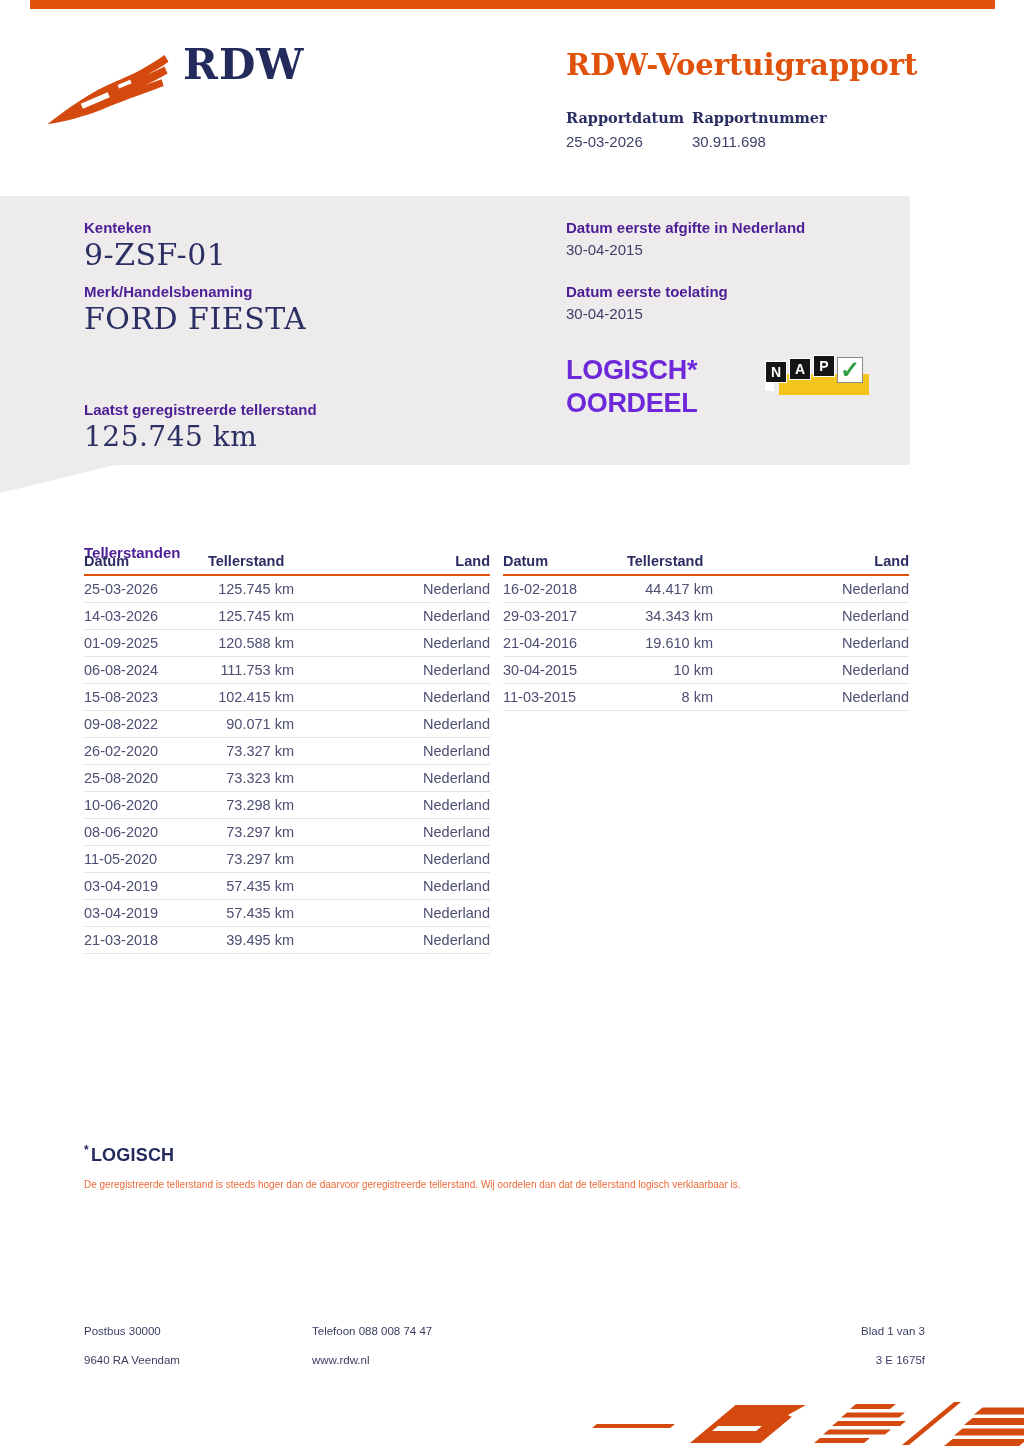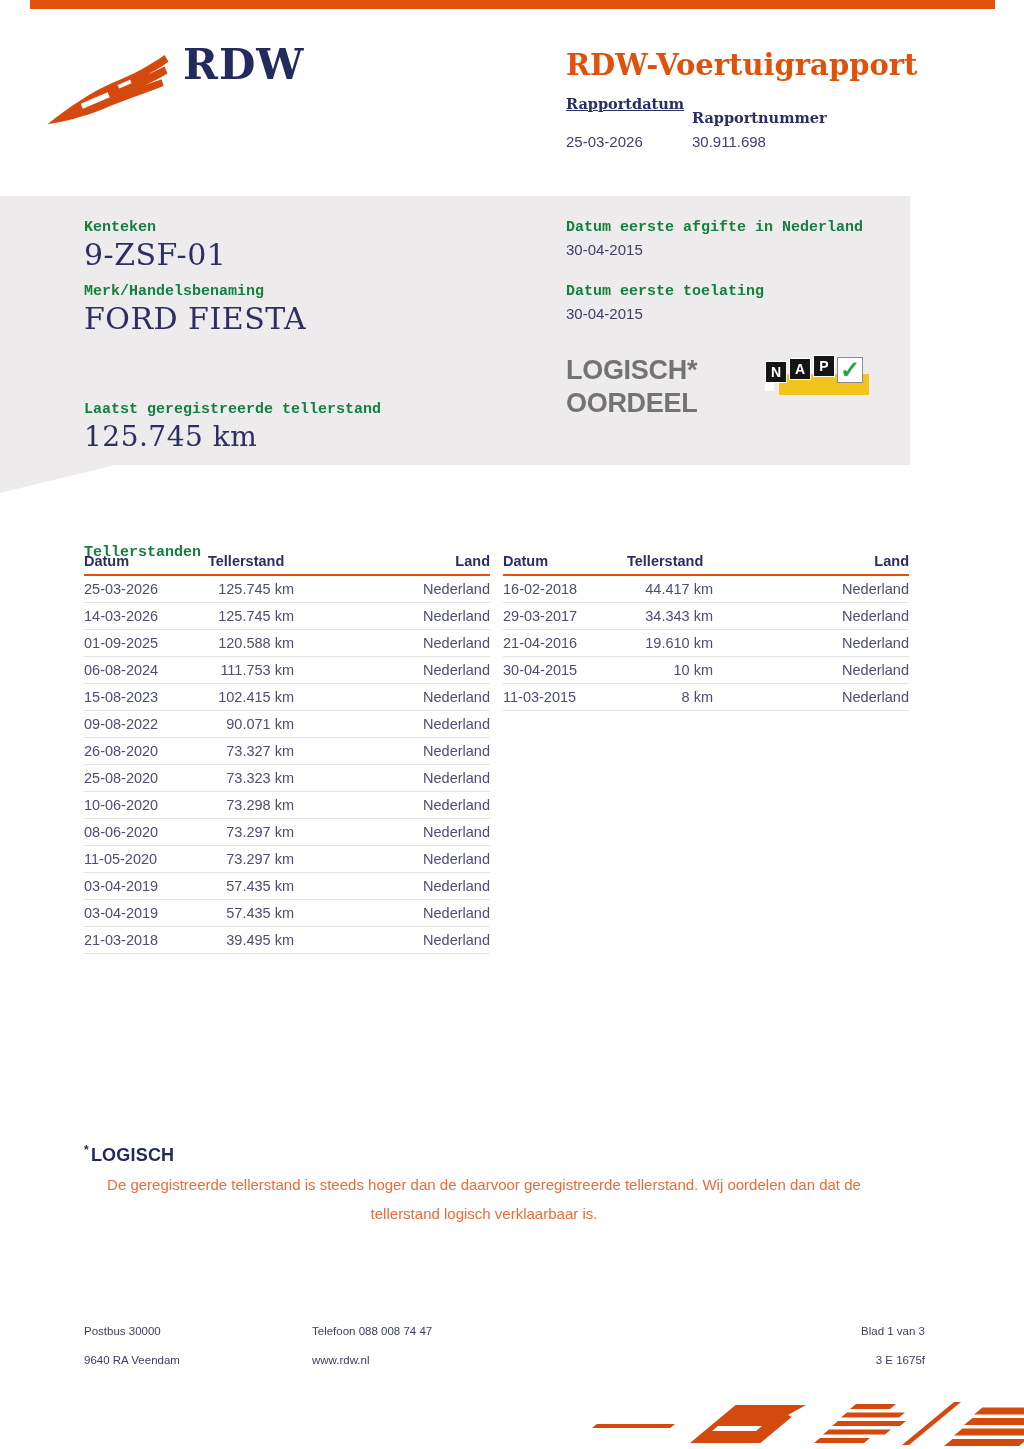--- a/index.html
+++ b/index.html
@@ -21,47 +21,47 @@
     position:absolute; left:183px; top:40px;
     font-family:"DejaVu Serif", serif; font-weight:bold;
     font-size:42px; color:#232a5c; letter-spacing:1px;
   }
   .doc-title {
     position:absolute; left:566px; top:48px;
     font-family:"DejaVu Serif", serif; font-weight:bold;
     font-size:29px; color:#e0520c; white-space:nowrap;
   }
   .lbl-serif {
-    font-family:Liberation Mono, monospace; font-weight:bold;
-    font-size:15px; color:#15803d; line-height:18px;
+    font-family:Liberation Sans, sans-serif; font-weight:bold;
+    font-size:15px; color:#4c1d95; line-height:18px;
   }
   .lbl-serif-navy {
     font-family:"DejaVu Serif", serif; font-weight:bold;
     font-size:14.5px; color:#2b2e63; line-height:18px;
   }
-  .meta-label-date { position:absolute; left:566px; top:95px;text-decoration:underline; }
+  .meta-label-date { position:absolute; left:566px; top:109px; }
   .meta-label-num  { position:absolute; left:692px; top:109px; }
   .meta-value-date { position:absolute; left:566px; top:133px; }
   .meta-value-num  { position:absolute; left:692px; top:133px; }
   .sans-value { font-size:15px; color:#3e4169; }
 
   
   .panel {
     position:absolute; left:0; top:196px; width:910px; height:297px;
     background:#edebec;
     clip-path: polygon(0 0, 100% 0, 100% 269px, 115px 269px, 0 100%);
   }
   .panel .abs { position:absolute; }
   .big-serif {
     font-family:"DejaVu Serif", serif;
     font-size:30px; color:#2b2f63; letter-spacing:0.5px; line-height:34px;
     white-space:nowrap;
   }
   .oordeel {
-    font-size:27px; font-weight:bold; color:#737373;
+    font-size:27px; font-weight:bold; color:#6d28d9;
     line-height:33px; letter-spacing:-0.3px;
   }
   
   .nap { position:absolute; left:765px; top:156px; width:104px; height:50px; }
   .nap .yellow { position:absolute; left:14px; top:22px; width:90px; height:21px; background:#f2c41c; }
   .nap .notch  { position:absolute; left:0px; top:30px; width:9px; height:9px; background:#ffffff; }
   .nap .tile {
     position:absolute; width:22px; height:22px; background:#151515;
     border:1.5px solid #ffffff;
     color:#ffffff; font-weight:bold; font-size:14px;
@@ -95,21 +95,21 @@
   }
 
   
   .note-title {
     position:absolute; left:84px; top:1143px;
     font-size:18px; font-weight:bold; color:#232a5c; letter-spacing:0.2px;
   }
   .note-title sup { font-size:12px; color:#232a5c; margin-right:2px; }
   .note-body {
     position:absolute; left:84px; top:1170px; width:800px;
-    font-size:15px; line-height:29px; color:#ec6b38;text-align:center;
+    font-size:10px; line-height:29px; color:#ec6b38;
   }
 
   
   .foot { position:absolute; font-size:11.5px; color:#3b3e63; white-space:nowrap; }
   .f-r { text-align:right; }
 
   .bottom-art { position:absolute; left:592px; top:1397px; width:432px; height:52px; }
 </style>
 </head>
 <body>
@@ -214,21 +214,21 @@
             <td class="r">Nederland</td>
           </tr>
 
           <tr>
             <td>09-08-2022</td>
             <td class="r">90.071 km</td>
             <td class="r">Nederland</td>
           </tr>
 
           <tr>
-            <td>26-08-2020</td>
+            <td>26-02-2020</td>
             <td class="r">73.327 km</td>
             <td class="r">Nederland</td>
           </tr>
 
           <tr>
             <td>25-08-2020</td>
             <td class="r">73.323 km</td>
             <td class="r">Nederland</td>
           </tr>
 

